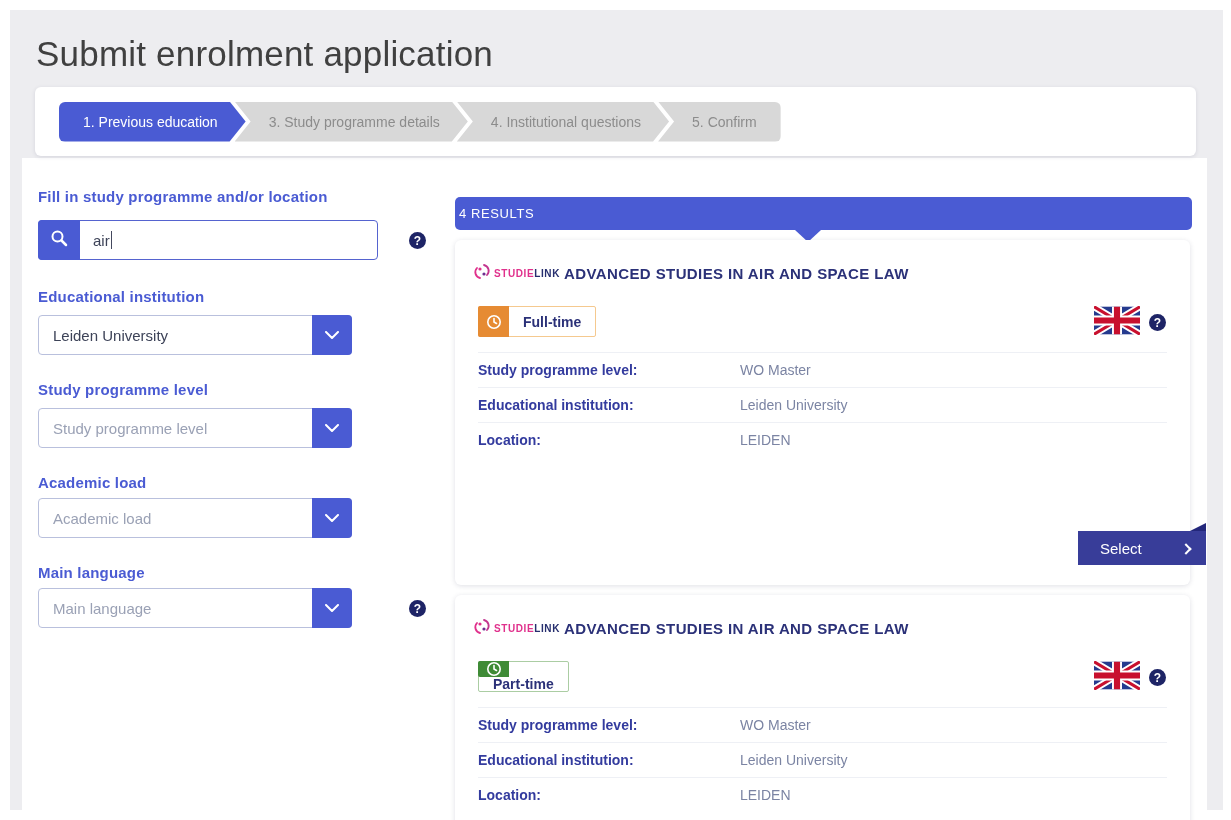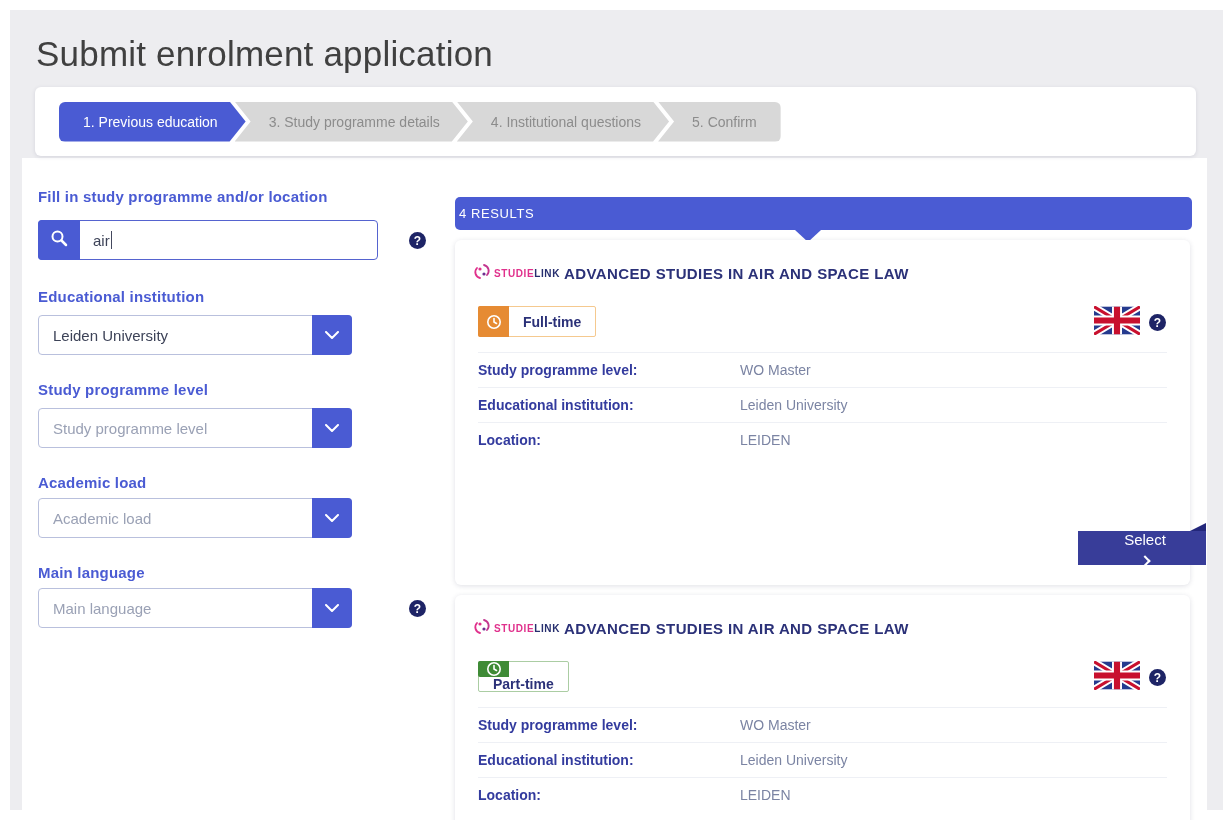--- a/index.html
+++ b/index.html
@@ -116,21 +116,21 @@
   .flag-group .help { position:static; }
   .uk-flag { display:block; }
   .rows { position:absolute; left:23px; top:112px; width:689px; }
   .row { display:flex; align-items:center; height:35px; border-top:1px solid #eef0f5; font-size:14px; }
   .row .lab { width:262px; font-weight:bold; color:#333b9e; flex:none; }
   .row .val { color:#7b84a3; }
   .select-btn {
     position:absolute; right:-16px; top:291px; width:128px; height:34px;
     background:#383d99; color:#fff; font-size:15px;
     display:flex; align-items:center; justify-content:space-between;
-    padding:0 16px 0 22px; cursor:pointer;flex-direction:column;
+    padding:0 16px 0 22px; cursor:pointer;
   }
   .select-fold {
     position:absolute; right:0; top:-8px; width:0; height:0;
     border-left:16px solid transparent; border-bottom:8px solid #23277b;
   }
   .sel-arrow {
     width:8px; height:8px; border-top:2px solid #fff; border-right:2px solid #fff;
     transform:rotate(45deg); margin-top:1px;
   }
 </style>

